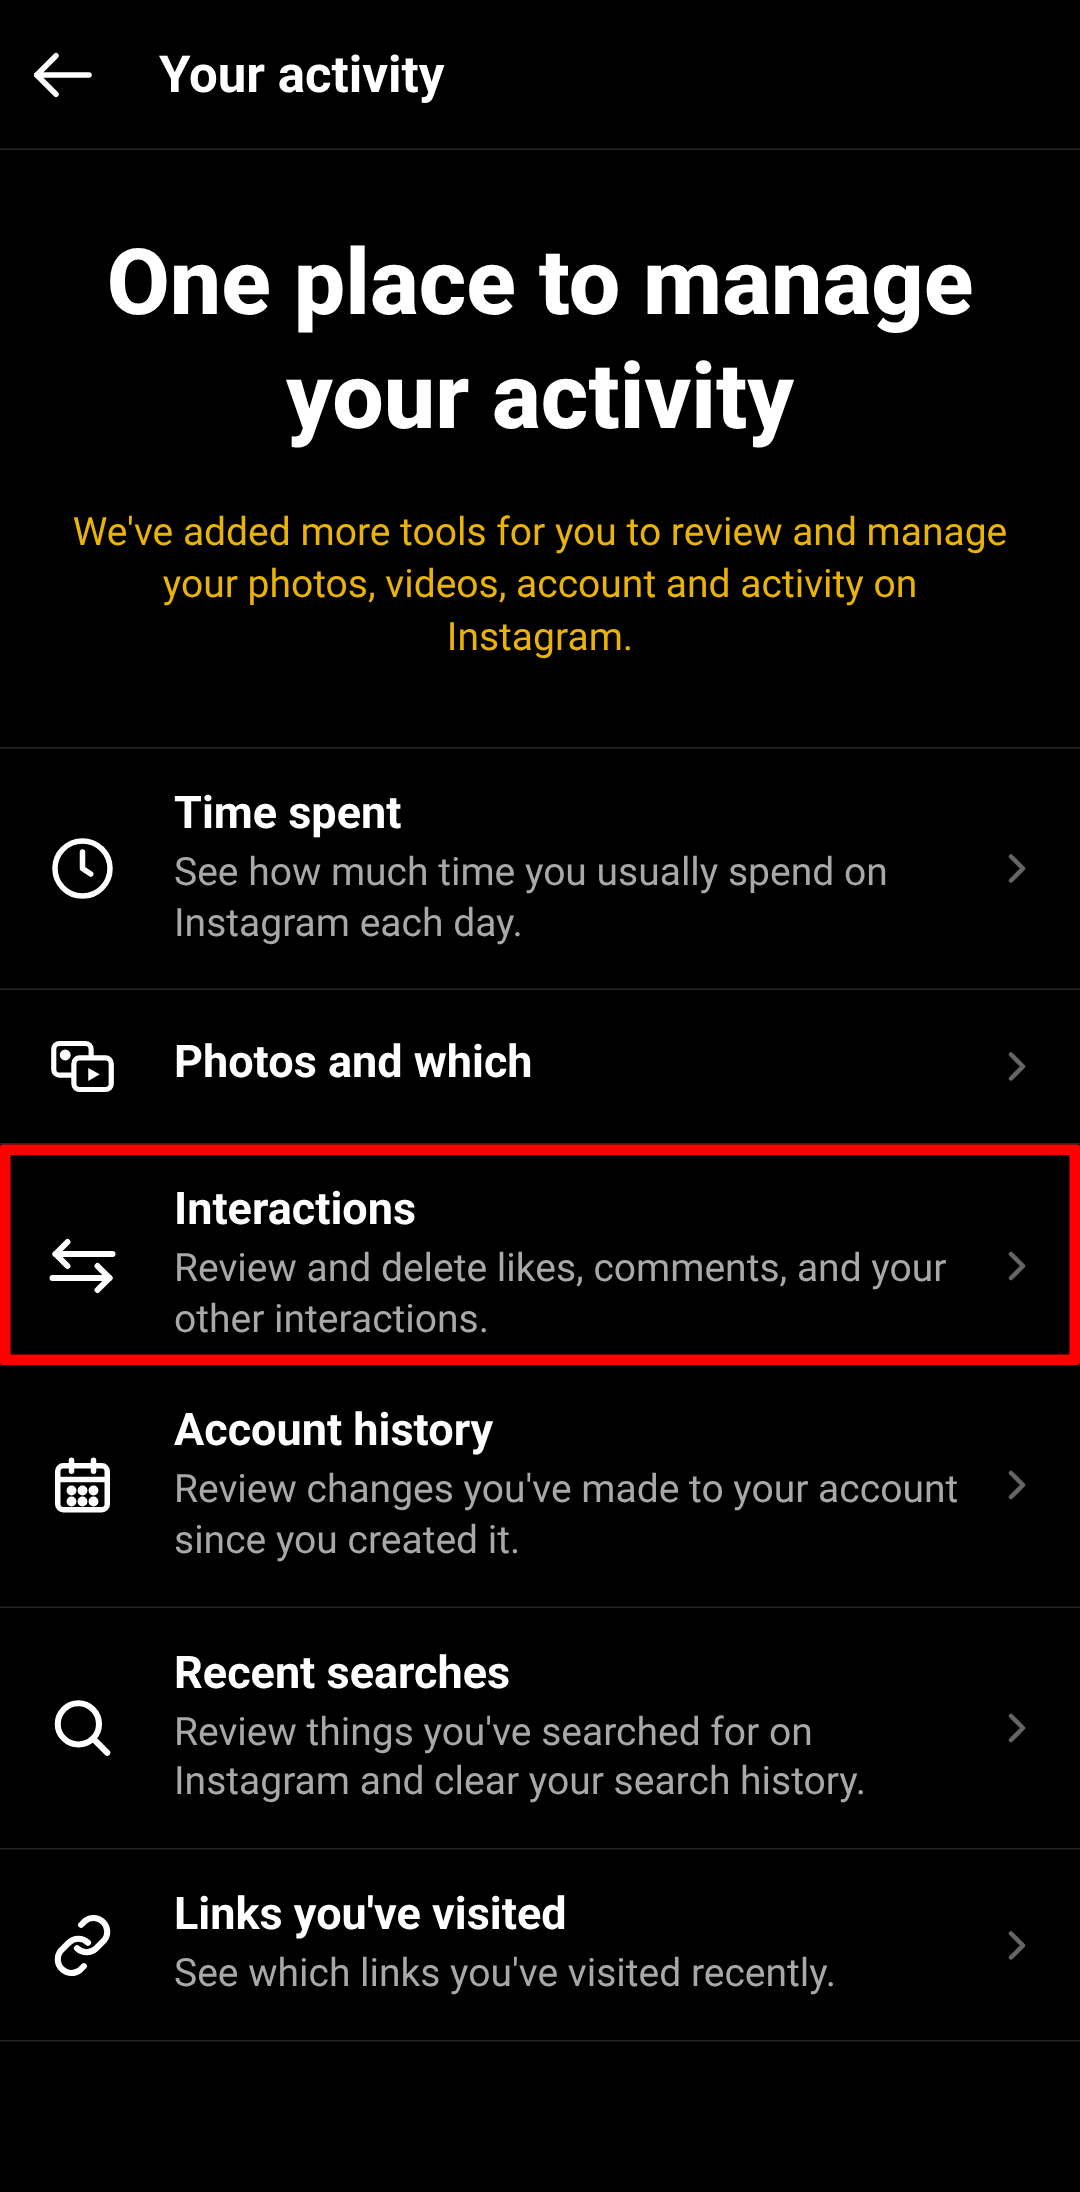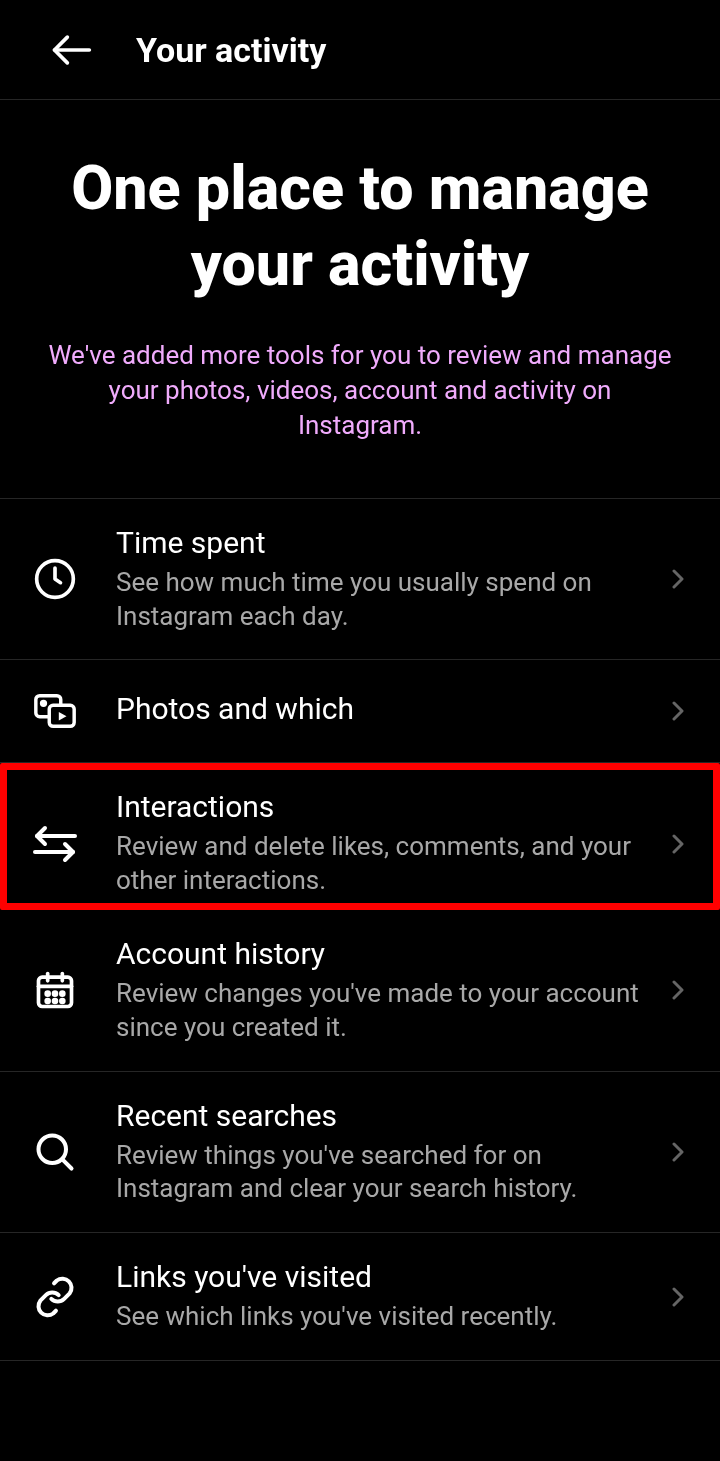--- a/index.html
+++ b/index.html
@@ -12,21 +12,21 @@
     height: 1461px;
     background: #000;
     color: #fff;
     font-family: -apple-system, BlinkMacSystemFont, "Segoe UI", Roboto, Helvetica, Arial, sans-serif;
     overflow: hidden;
   }
   .header {
     display: flex;
     align-items: center;
     height: 100px;
-    padding: 0 46px;
+    padding: 0 16px;
     border-bottom: 1px solid #262626;
   }
   .back-btn {
     width: 50px;
     height: 50px;
     display: flex;
     align-items: center;
     justify-content: center;
     cursor: pointer;
   }
@@ -41,21 +41,21 @@
     border-bottom: 1px solid #262626;
   }
   .intro-heading {
     font-size: 61px;
     font-weight: 800;
     line-height: 1.25;
     margin-bottom: 35px;
   }
   .intro-sub {
     font-size: 26px;
-    color: #f0abfc;
+    color: #eab308;
     line-height: 1.35;
   }
   .list-item {
     display: flex;
     align-items: center;
     padding: 26px 30px 26px 30px;
     border-bottom: 1px solid #262626;
     cursor: pointer;
     position: relative;
   }
@@ -72,21 +72,21 @@
     justify-content: center;
     flex-shrink: 0;
   }
   .item-text {
     flex: 1;
     margin-left: 36px;
     margin-right: 20px;
   }
   .item-title {
     font-size: 30px;
-    font-weight: 400;
+    font-weight: 700;
     color: #fff;
     margin-bottom: 6px;
   }
   .item-desc {
     font-size: 26px;
     color: #a8a8a8;
     line-height: 1.3;
   }
   .chevron {
     width: 24px;

